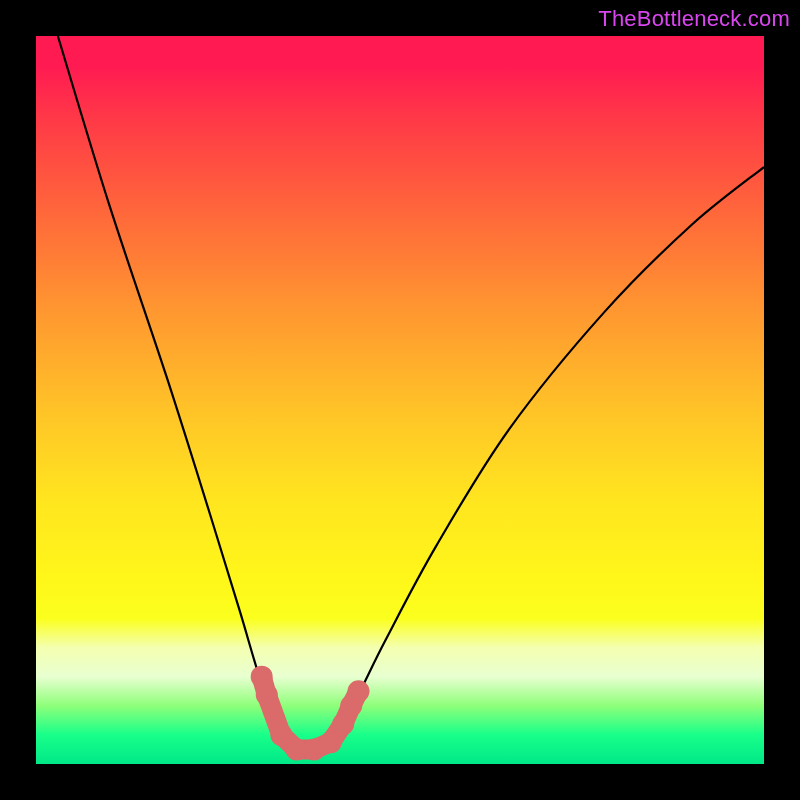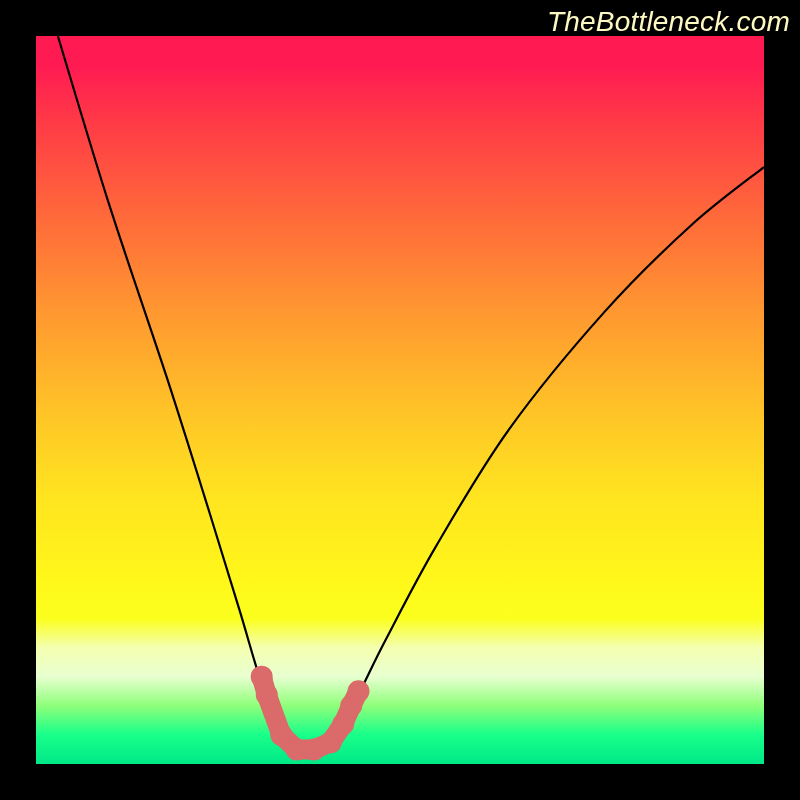--- a/index.html
+++ b/index.html
@@ -38,25 +38,24 @@
       #f4ffb0 84%,
       #e8ffd0 88%,
       #8eff7a 92%,
       #18ff8a 96%,
       #00e887 100%);
   }
   .watermark {
     position: absolute;
     top: 6px;
     right: 10px;
-    color: #fef9c3;
-    font-size: 28px;
+    color: #d946ef;
+    font-size: 22px;
     letter-spacing: 0.2px;
     user-select: none;
-    font-style: italic;
   }
   svg.curve {
     position: absolute;
     left: 0;
     top: 0;
   }
 </style>
 </head>
 <body>
 

